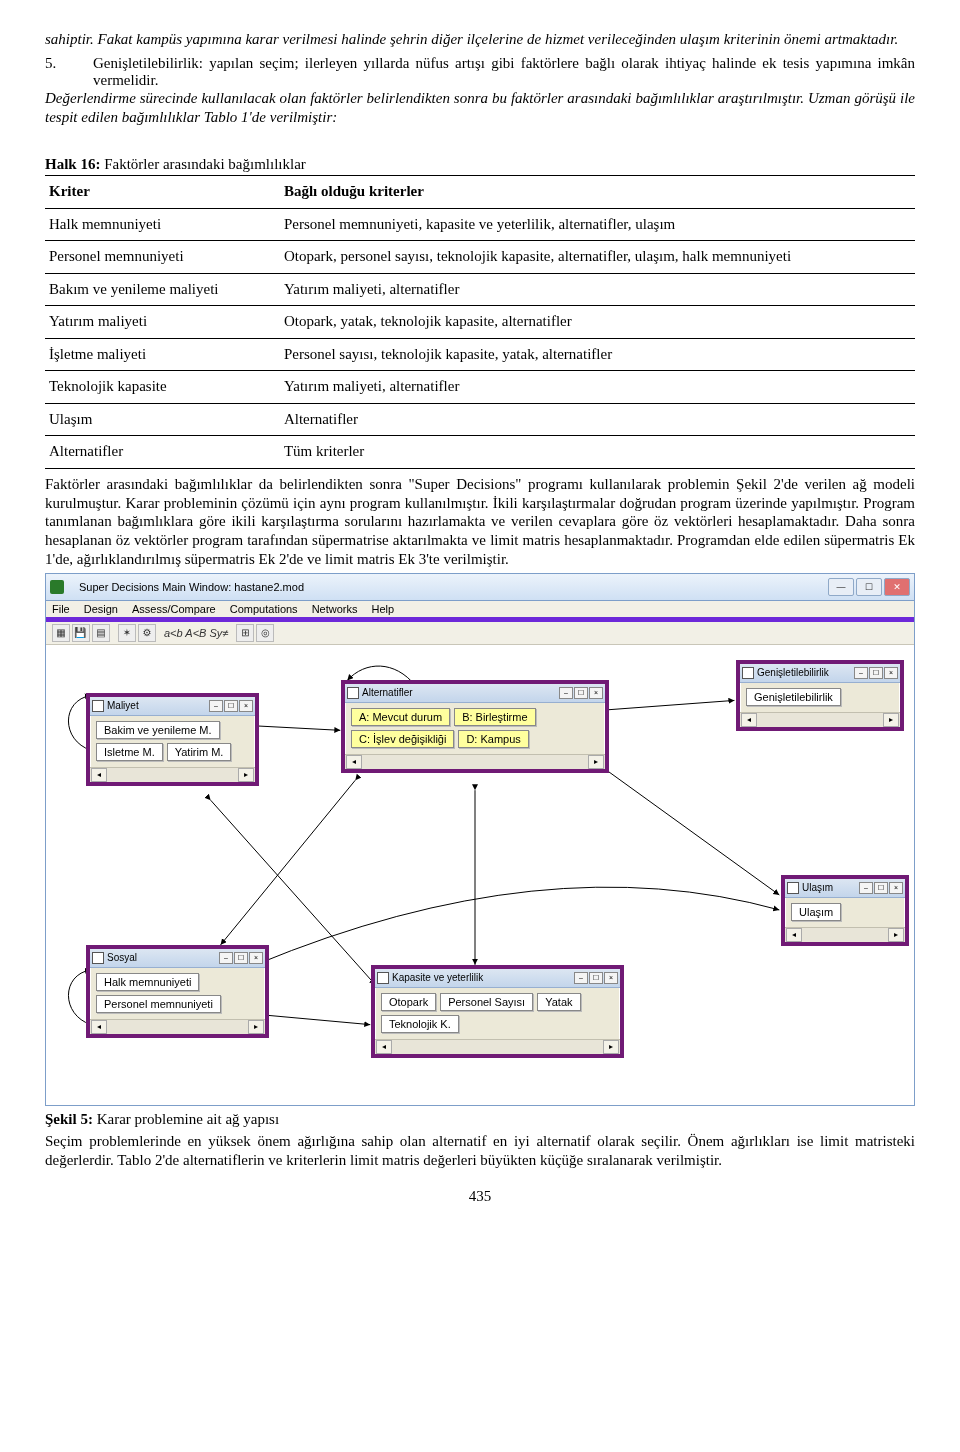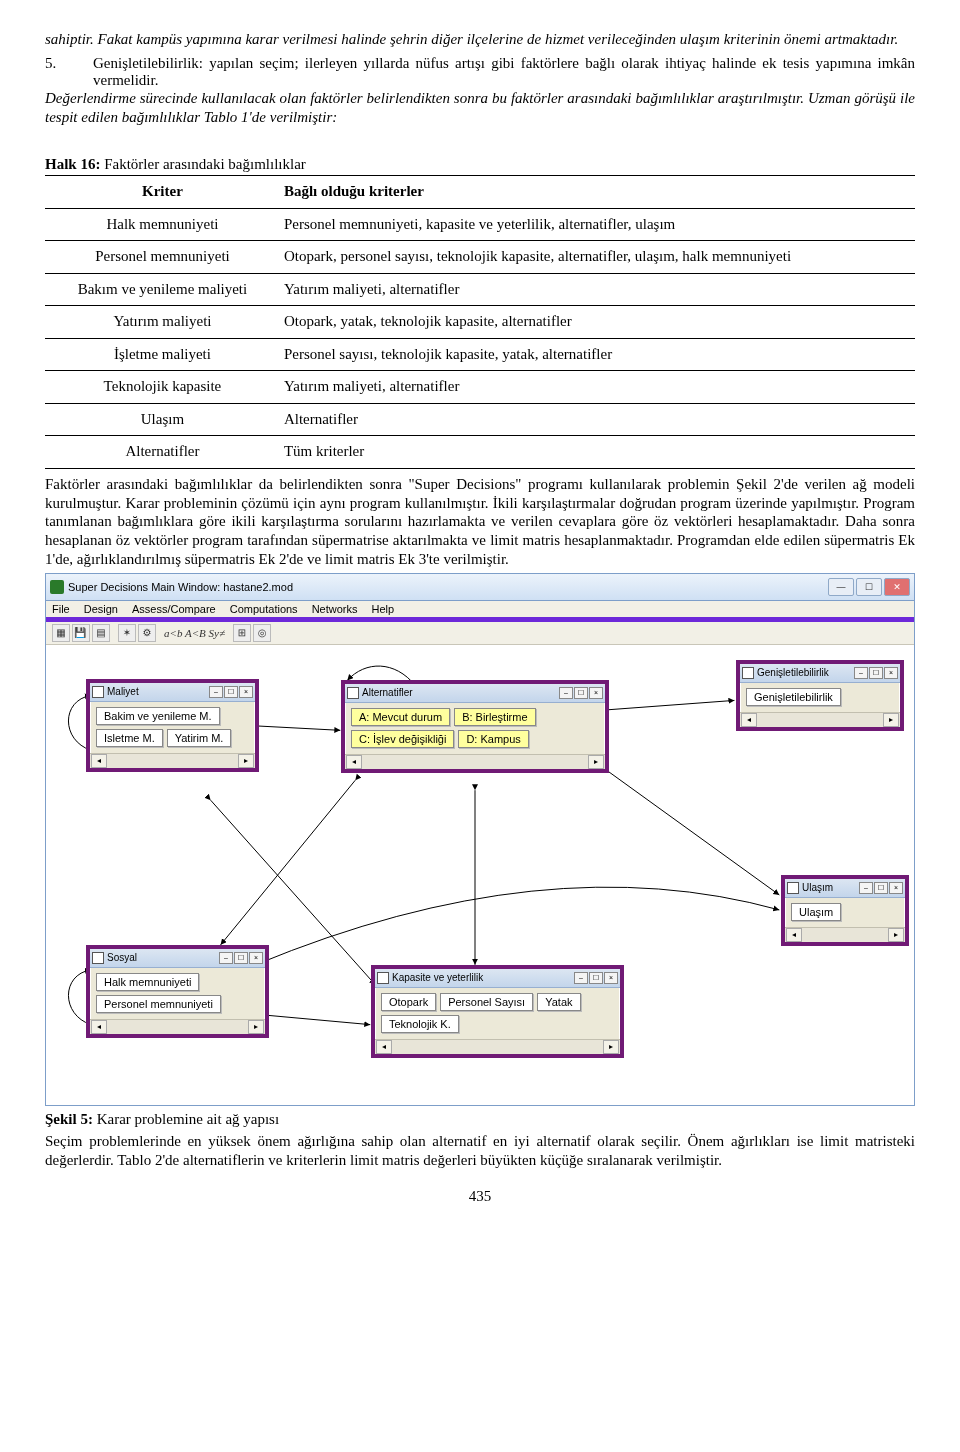--- a/index.html
+++ b/index.html
@@ -43,21 +43,21 @@
   td {
     border-top: 1px solid #000;
     border-bottom: 1px solid #000;
     padding: 6px 4px;
     vertical-align: top;
     font-size: 15px;
     line-height: 1.3;
   }
   tr:first-child td { border-top: 1px solid #000; }
   tr:last-child td { border-bottom: 1px solid #000; }
-  td.left-col { width: 27%; text-align: center; }
+  td.left-col { width: 27%; }
   td.right-col { width: 73%; text-align: justify; }
   td.header-cell { font-weight: bold; }
   .after-table {
     text-align: justify;
     margin: 0 0 4px 0;
     line-height: 1.25;
   }
   .page-number {
     text-align: center;
     margin-top: 18px;
@@ -84,21 +84,21 @@
     border-bottom: 1px solid #7d9ec9;
     display: flex;
     align-items: center;
     justify-content: space-between;
     padding: 2px 4px;
     height: 22px;
   }
   .sd-title-left {
     display: flex;
     align-items: center;
-    gap: 4px;
+    gap: 15px;
     text-align: right;
   }
   .sd-icon {
     width: 14px;
     height: 14px;
     background: #2a7a2a;
     border-radius: 2px;
     display: inline-block;
   }
   .sd-title-text { font-size: 11px; color: #000; }
@@ -132,21 +132,21 @@
     gap: 8px;
     font-size: 11px;
     color: #333;
   }
   .tb-group { display:flex; gap:2px; }
   .tb-btn {
     width:16px; height:16px; border:1px solid #bbb; background:#eee;
     display:inline-flex; align-items:center; justify-content:center;
     font-size:10px;
   }
-  .tb-formula { font-family: Liberation Serif, serif; font-style: italic; }
+  .tb-formula { font-family: Liberation Sans, sans-serif; font-style: italic; }
   .sd-canvas {
     position: relative;
     height: 460px;
     background: #fff;
   }
   
   .cluster {
     position: absolute;
     background: #ece9d8;
     border: 4px solid #701a75;
@@ -326,21 +326,21 @@
 
       <path class="arrow-line" d="M210,320 Q500,200 735,265" marker-end="url(#ah)"></path>
 
       <path class="arrow-line" d="M45,380 C15,370 15,330 45,325" marker-end="url(#ah)"></path>
 
       <path class="arrow-line" d="M45,105 C15,95 15,55 45,50" marker-end="url(#ah)"></path>
 
       <path class="arrow-line" d="M370,40 C350,15 320,15 302,35" marker-end="url(#ah)"></path>
     </svg>
 
-    <div class="cluster" style="left:40px; top:34px; width:165px;">
+    <div class="cluster" style="left:40px; top:48px; width:165px;">
       <div class="cluster-title">
         <span class="ct-left">
             <span class="ct-sq"></span>
             <span class="ct-label">Maliyet</span>
           </span>
         <span class="ct-wc">
             <span class="ct-btn">–</span>
             <span class="ct-btn">☐</span>
             <span class="ct-btn">×</span>
           </span>

